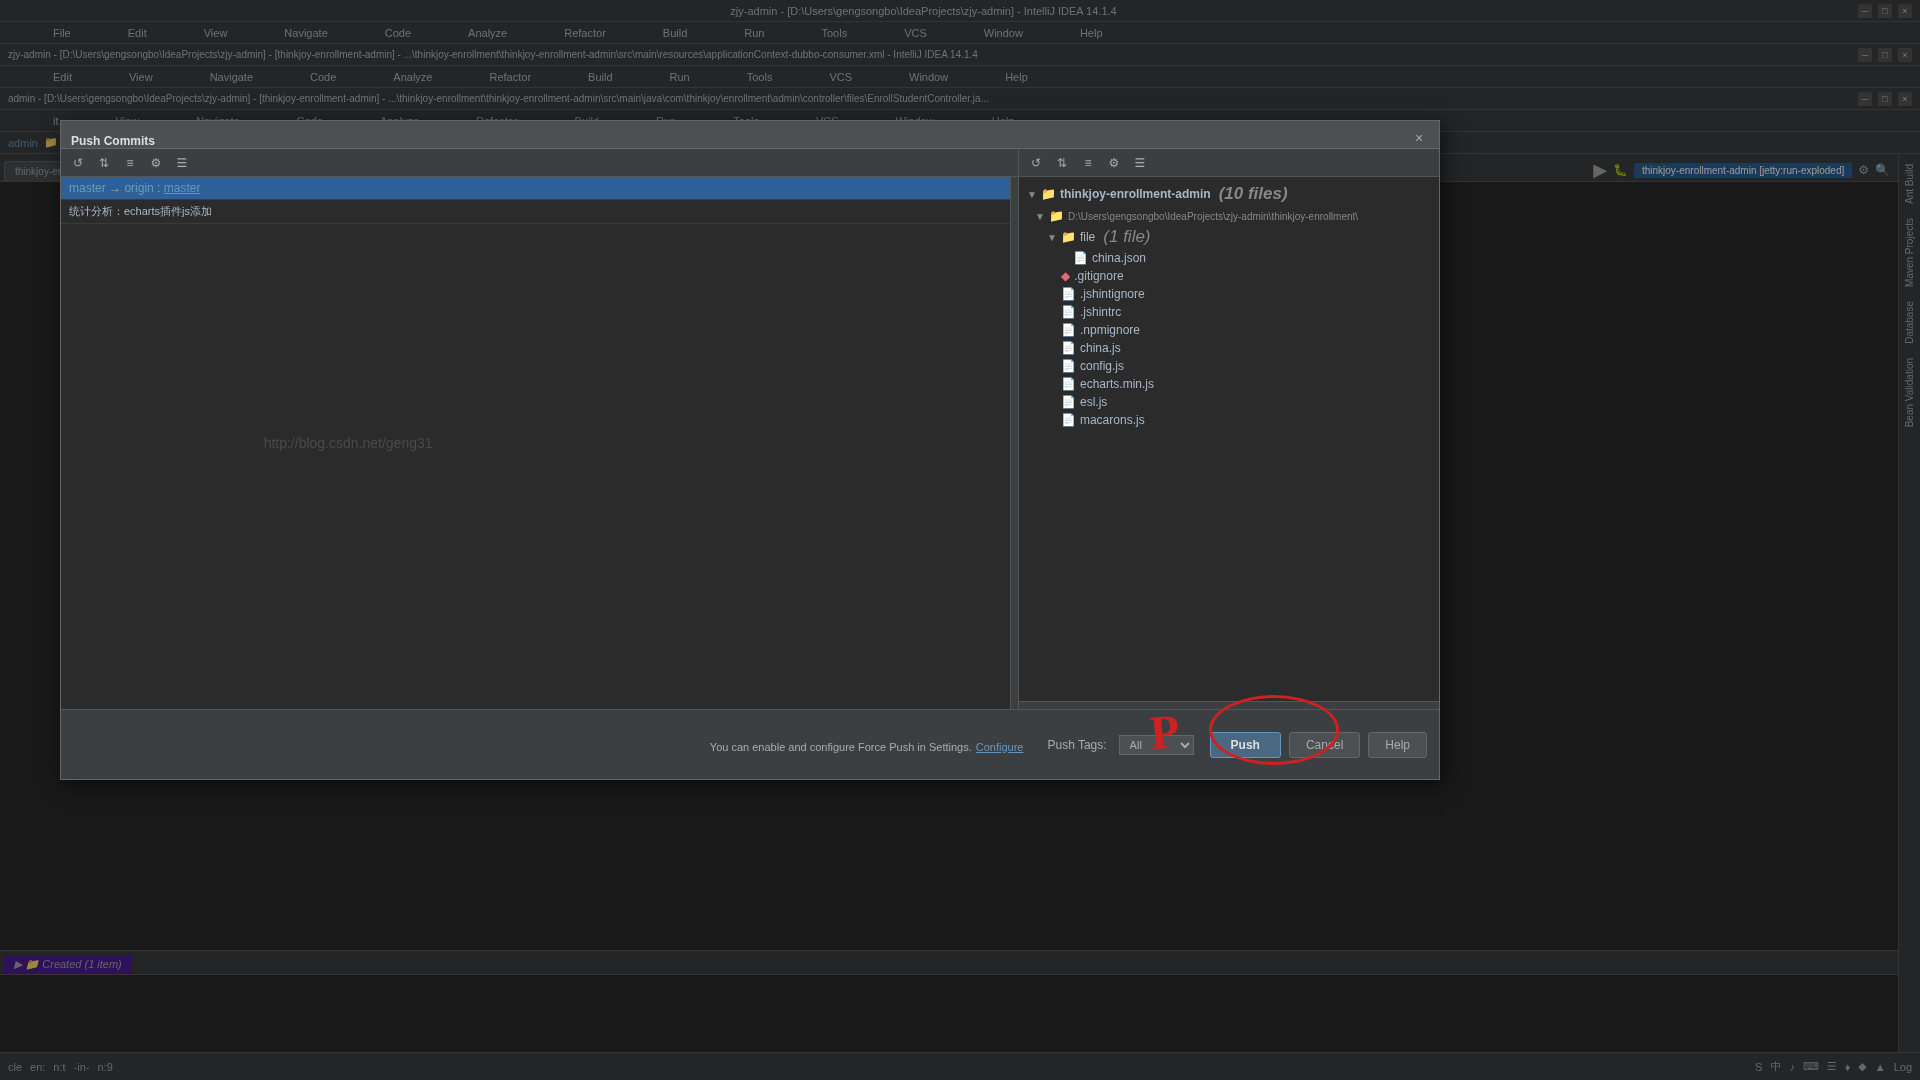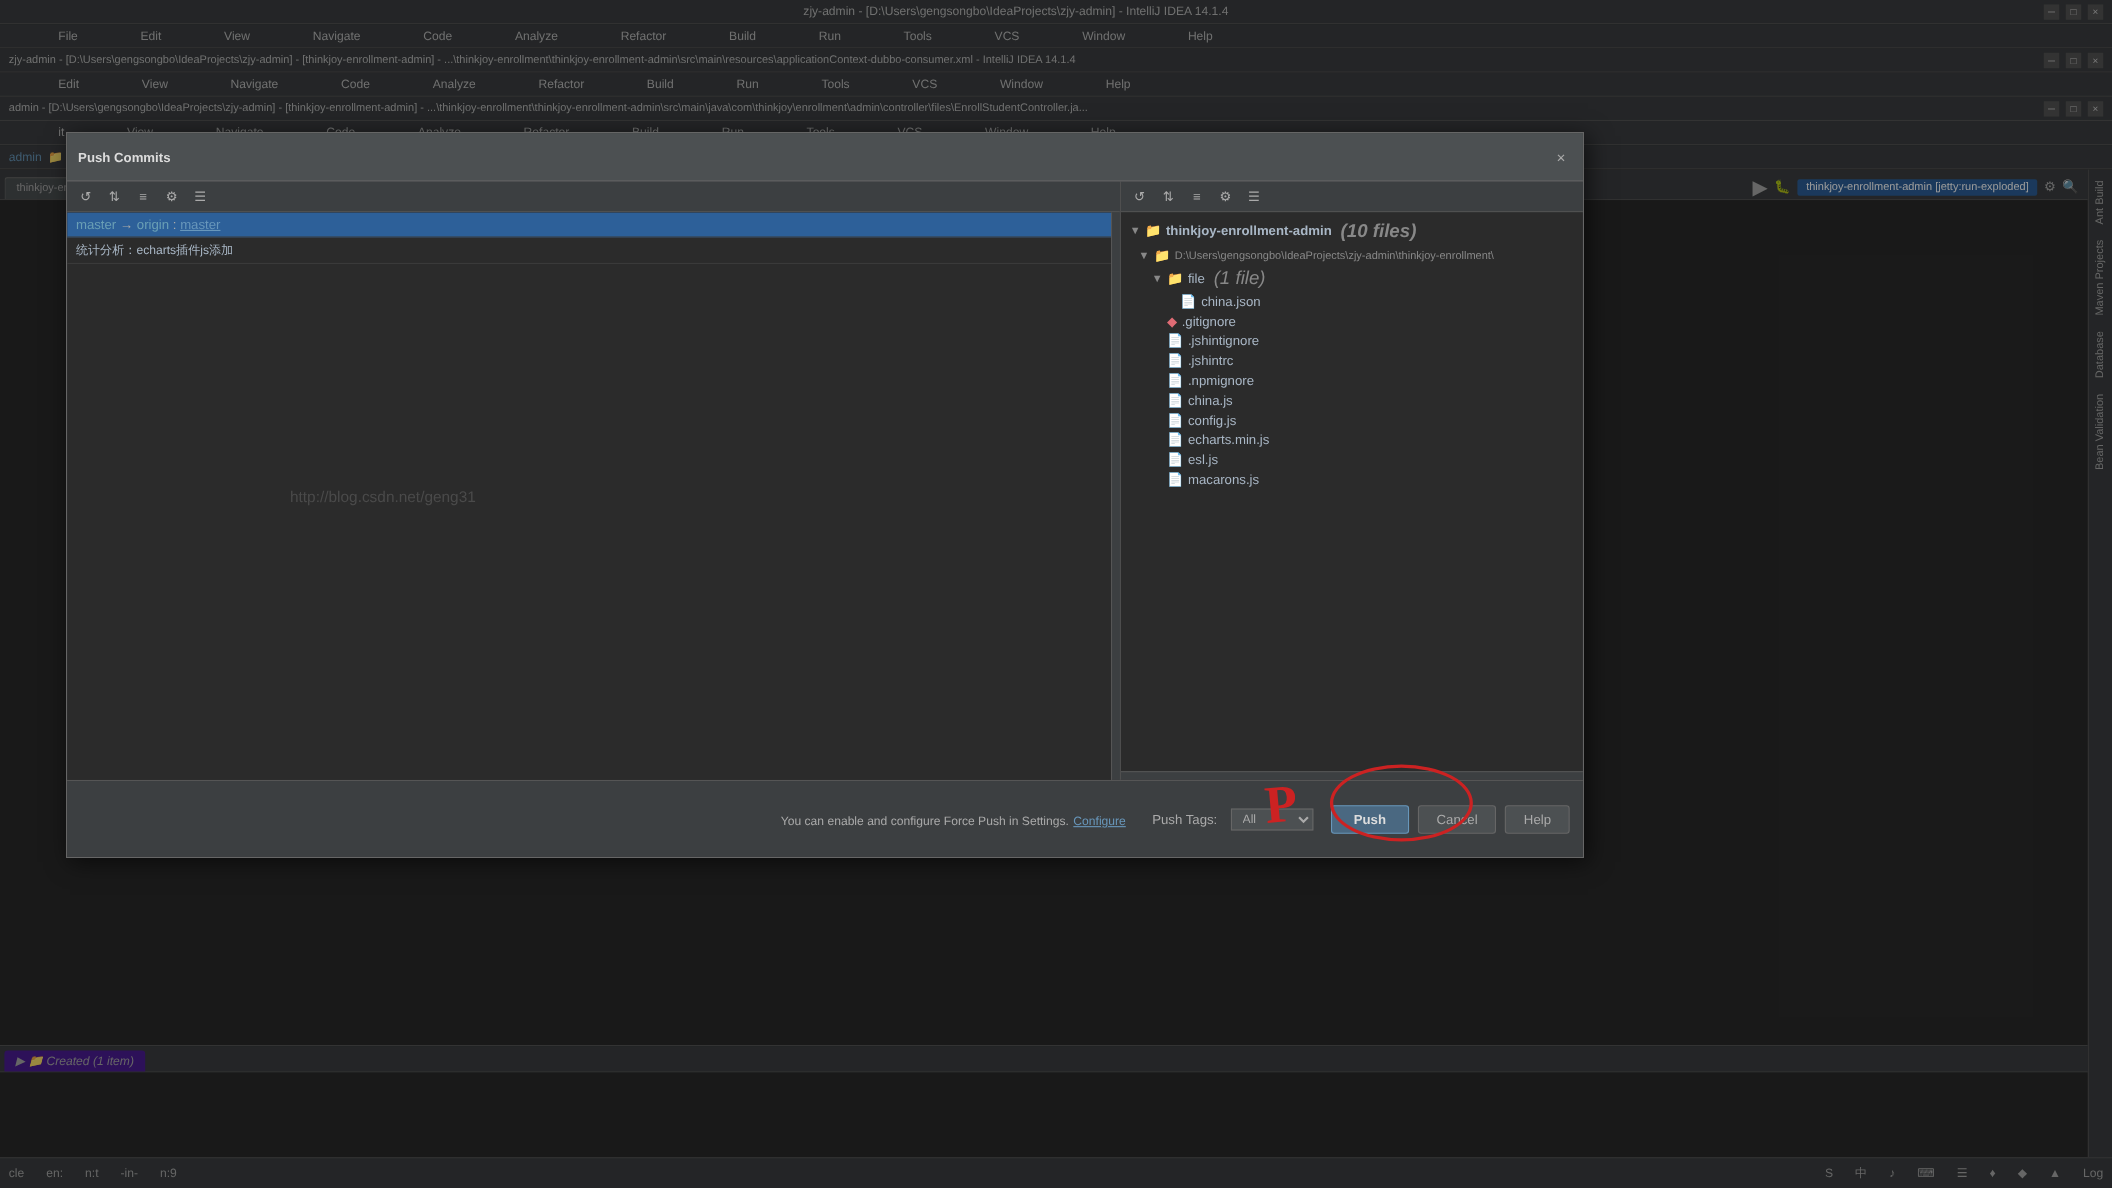--- a/index.html
+++ b/index.html
@@ -135,23 +135,23 @@
       width: 1380px;
       height: 660px;
       display: flex;
       flex-direction: column;
       box-shadow: 4px 4px 20px rgba(0,0,0,0.6);
       position: relative;
     }
 
     .dialog-title-bar {
       background: #4c5052;
-      height: 44px;
-      display: flex;
-      align-items: center;
+      height: 28px;
+      display: flex;
+      align-items: flex-end;
       padding: 0 10px;
       font-size: 12px;
       color: #ddd;
       border-bottom: 1px solid #666;
     }
     .dialog-title-bar .dtitle {
       flex: 1;
       font-weight: bold;
     }
     .dialog-close {
@@ -569,21 +569,21 @@
       </div>
     </div>
 
     <div style="position:absolute;top:0;right:0;width:22px;bottom:28px;background:#3c3f41;border-left:1px solid #555;display:flex;flex-direction:column;align-items:center;gap:2px;padding:4px 0;">
       <div class="right-panel-tab">Ant Build</div>
       <div class="right-panel-tab">Maven Projects</div>
       <div class="right-panel-tab">Database</div>
       <div class="right-panel-tab">Bean Validation</div>
     </div>
 
-    <div style="position:absolute;bottom:0;left:0;right:0;height:28px;background:#3c3f41;border-top:1px solid #555;display:flex;align-items:center;padding:0 8px;gap:20px;font-size:11px;color:#aaa;">
+    <div style="position:absolute;bottom:0;left:0;right:0;height:28px;background:#3c3f41;border-top:1px solid #555;display:flex;align-items:center;padding:0 8px;gap:8px;font-size:11px;color:#aaa;">
       <span>cle</span>
       <span>en:</span>
       <span>n:t</span>
       <span>-in-</span>
       <span>n:9</span>
       <div style="flex:1;"></div>
       <span style="cursor:pointer;">S</span>
       <span style="cursor:pointer;">中</span>
       <span style="cursor:pointer;">♪</span>
       <span style="cursor:pointer;">⌨</span>

